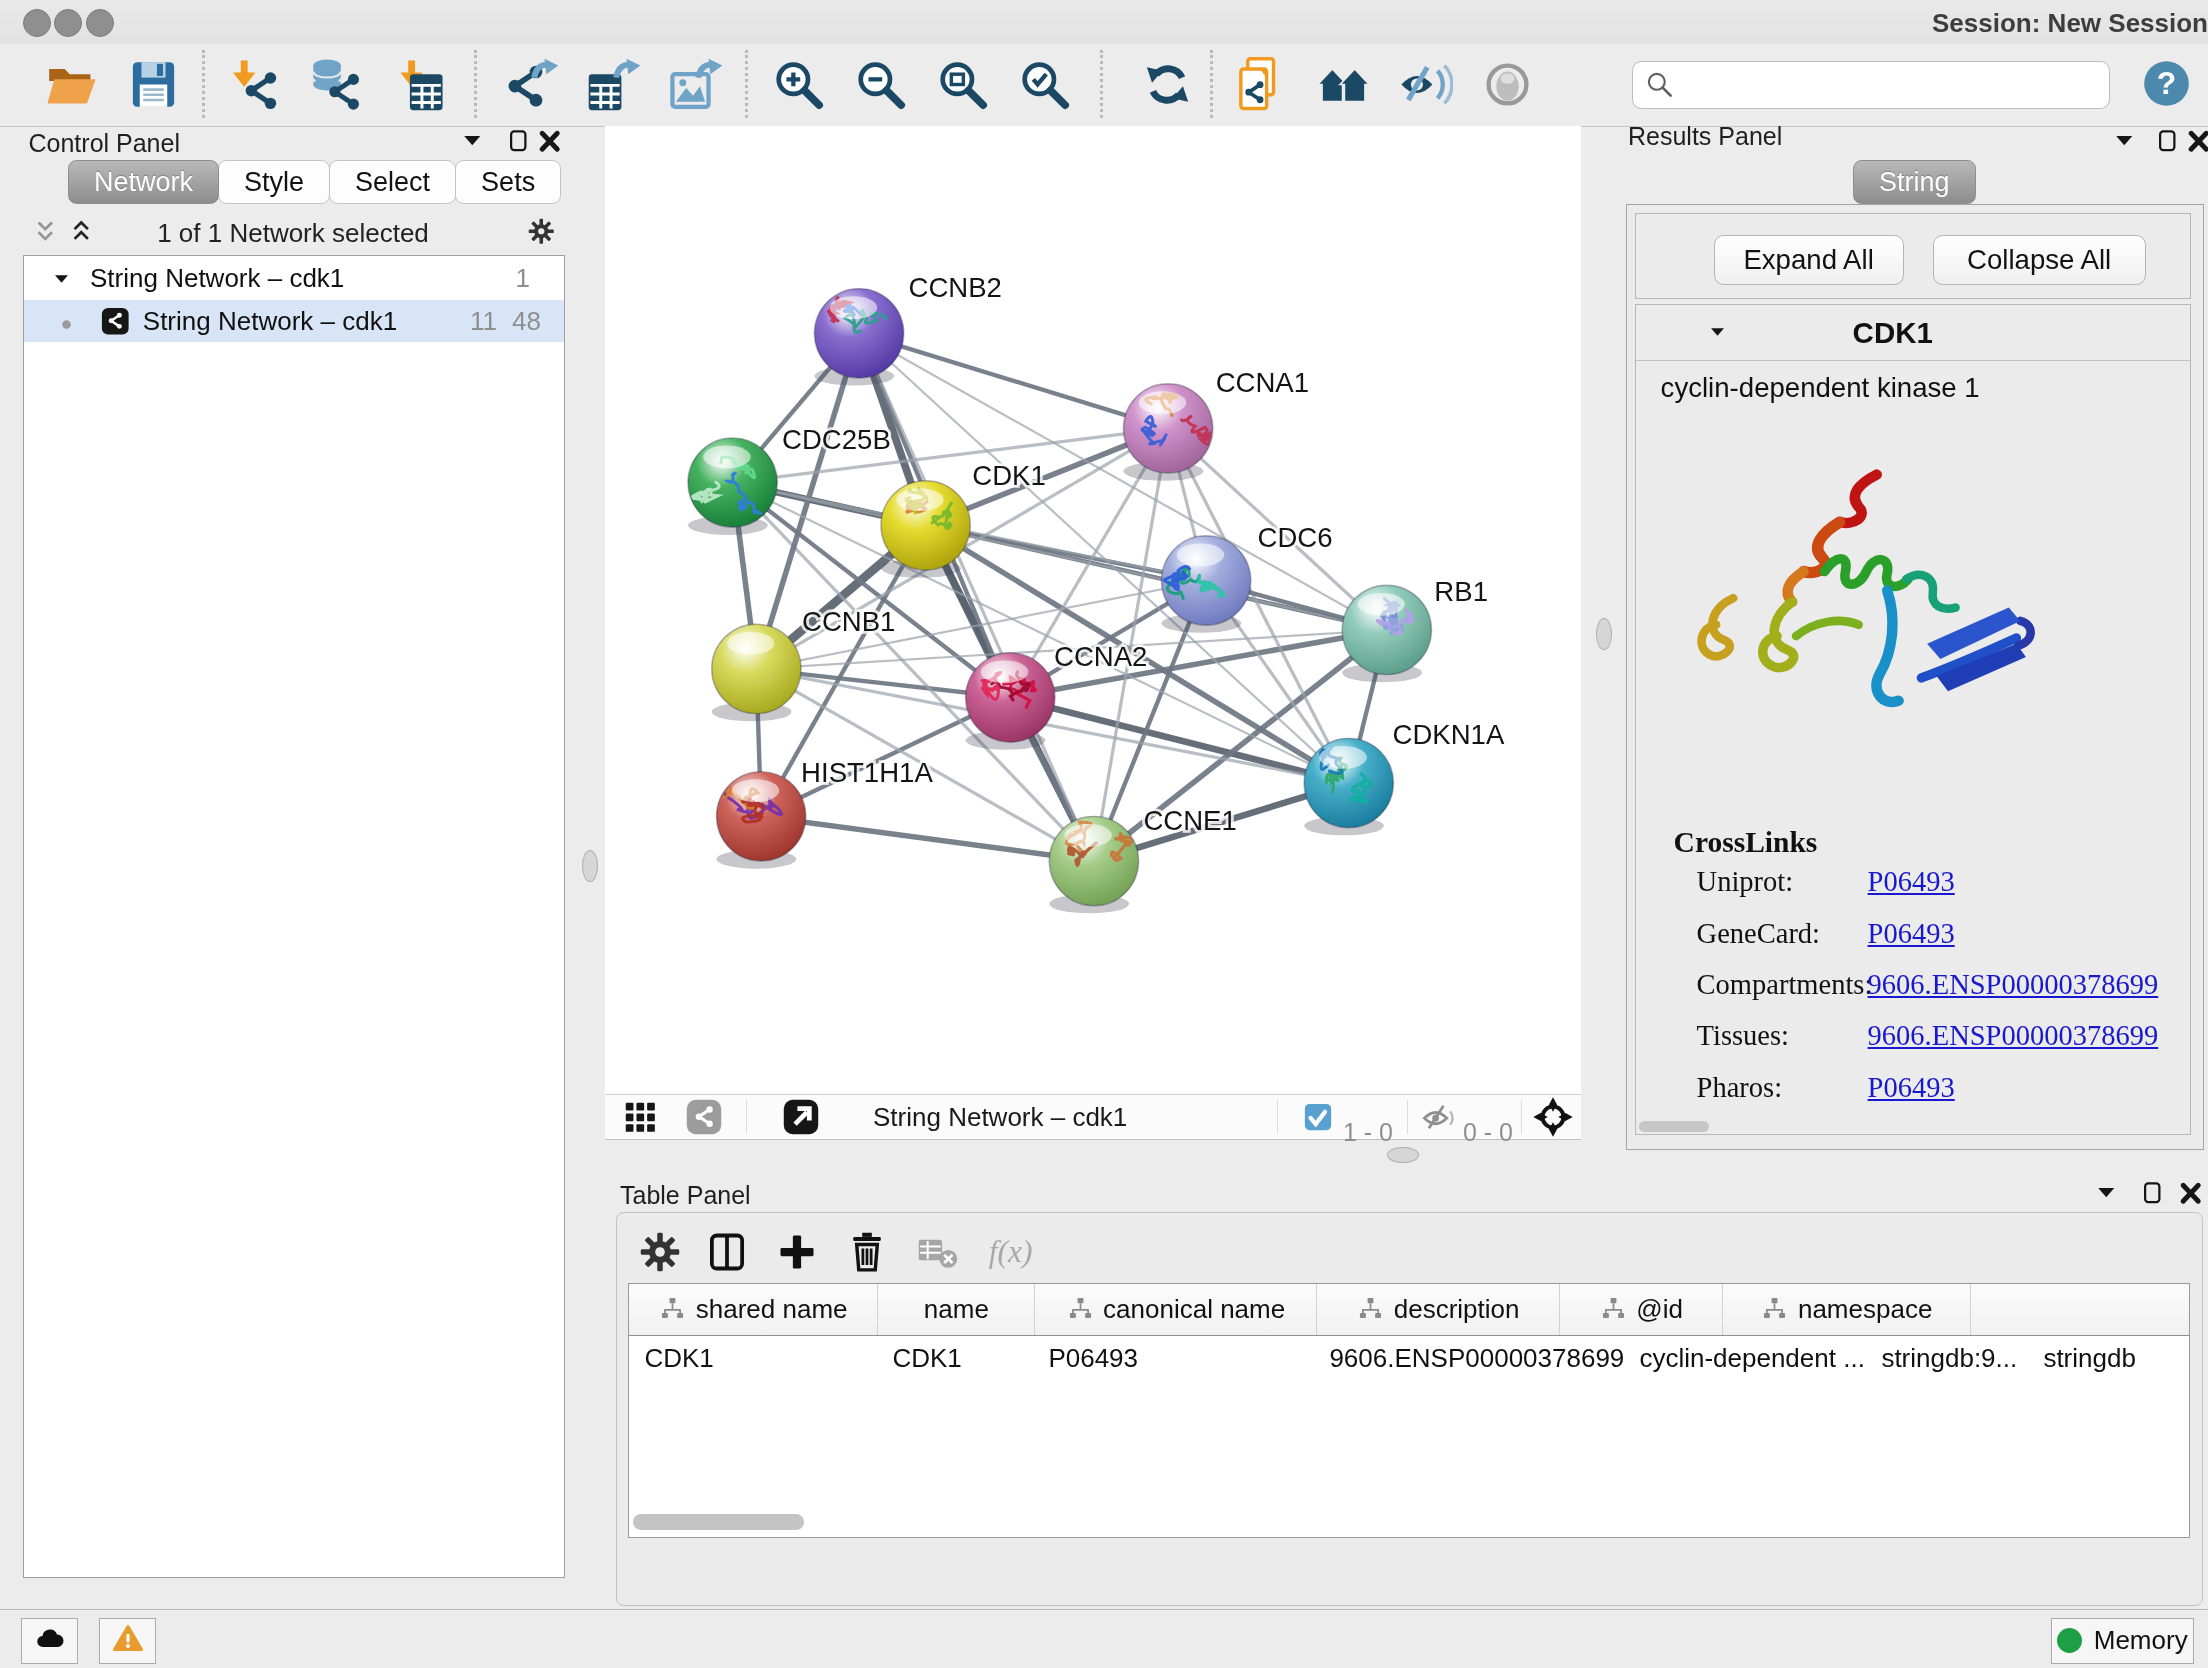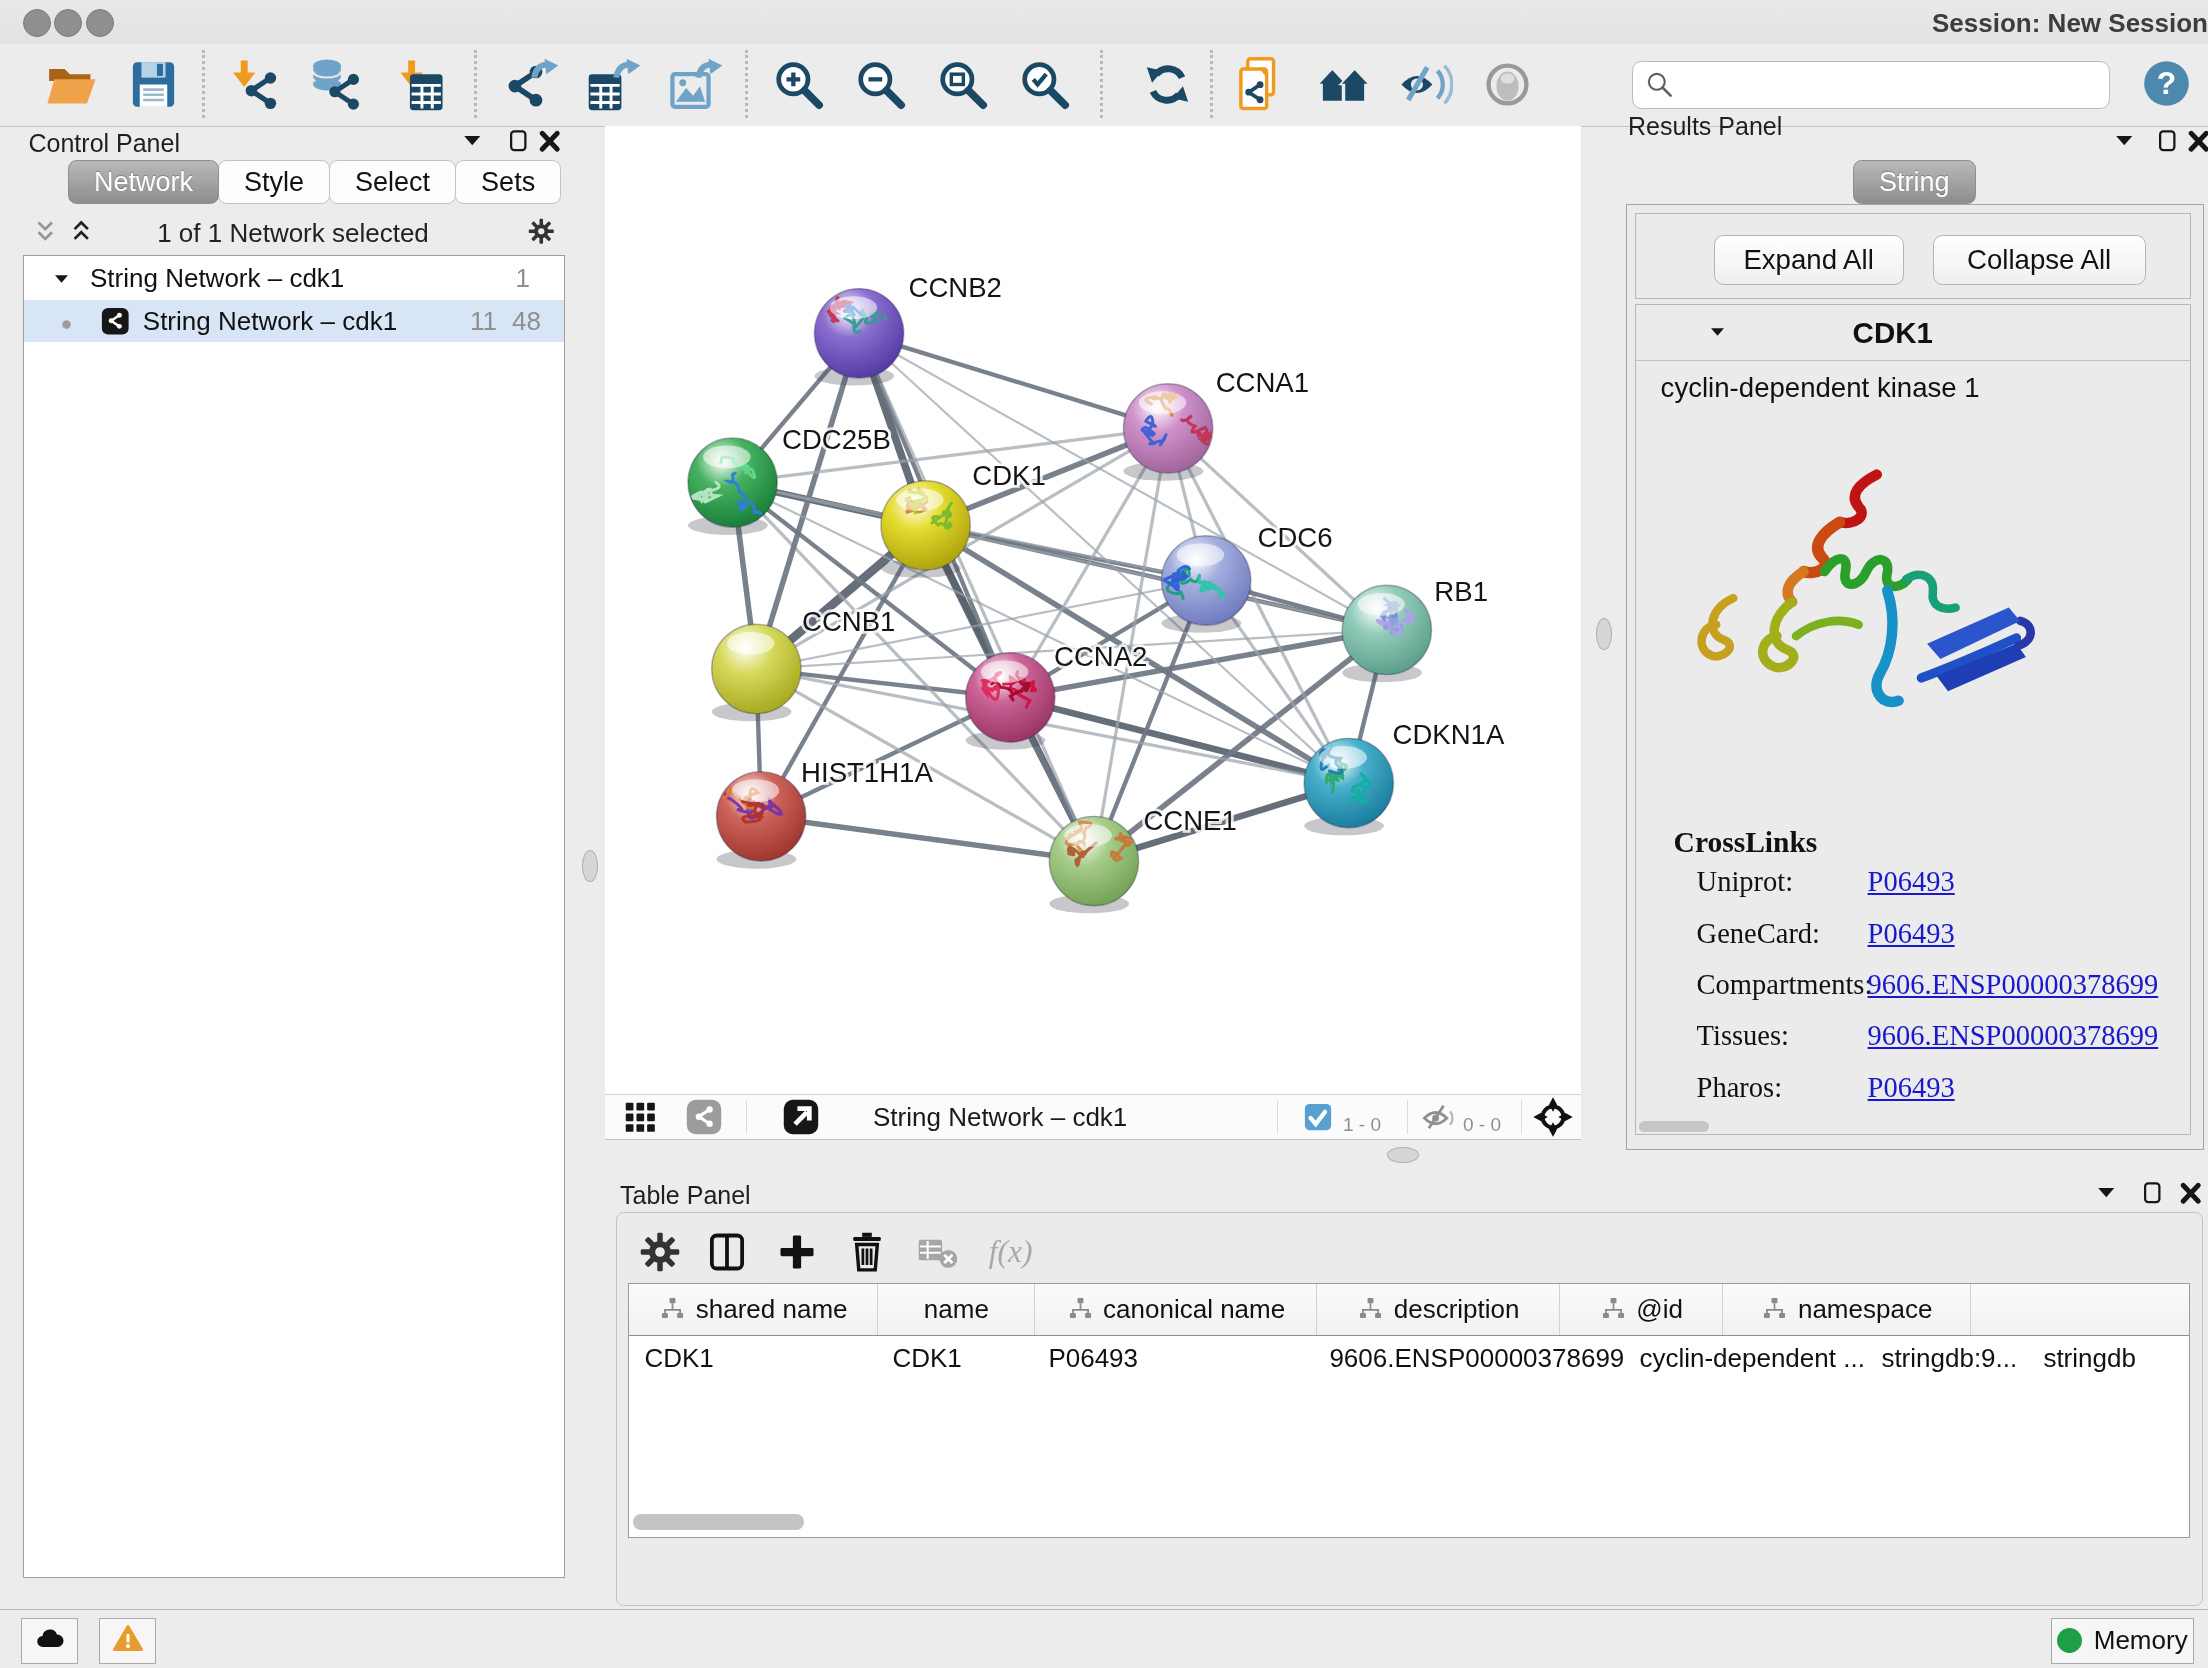--- a/index.html
+++ b/index.html
@@ -30,21 +30,21 @@
   #cp-box{left:23px;top:255px;width:540px;height:1321px;background:#fff;border:1.9px solid #9f9f9f;}
   .tree-row{position:relative;height:44px;display:flex;align-items:center;font-size:26px;color:#111;}
   .tree-row .cnt{color:#8f8f8f;}
   #cp-row2{background:#d8e5f6;height:42px;}
   
   #net-view{left:605px;top:126px;width:976px;height:968px;background:#fff;}
   #net-toolbar{left:605px;top:1094px;width:976px;height:44px;background:#fbfbfb;border-top:1px solid #d2d2d2;border-bottom:1px solid #c0c0c0;}
   #net-toolbar .nicon{position:absolute;top:2.9px;width:38px;height:38px;cursor:pointer;}
   #net-toolbar .nicon svg{width:100%;height:100%;}
   .vsep{position:absolute;top:4.8px;height:34px;width:0;border-left:1.9px solid #dcdcdc;}
-  .ncount{position:absolute;top:8px;height:44px;line-height:44px;font-size:19px;color:#8f8f8f;}
+  .ncount{position:absolute;top:15px;height:44px;line-height:44px;font-size:25px;color:#8f8f8f;}
   .handle{position:absolute;background:#d6d6d6;border:1px solid #aeaeae;border-radius:50%;}
   
   #rp-box{left:1626px;top:204px;width:576px;height:944px;background:#ebebeb;border:1.9px solid #a5a5a5;}
   #rp-sub1{position:absolute;left:7.6px;top:7.6px;width:554px;height:84px;border:1.9px solid #b7b7b7;}
   #rp-sub2{position:absolute;left:7.6px;top:99px;width:554px;height:829px;border:1.9px solid #b7b7b7;overflow:hidden;}
   .xl-row{position:absolute;font-family:"Liberation Serif",serif;font-size:28.5px;color:#111;}
   .xl-row a{color:#1818cc;text-decoration:underline;cursor:pointer;}
   
   #tp-box{left:616px;top:1212px;width:1585px;height:392px;background:#ebebeb;border:1.9px solid #c2c2c2;border-radius:7.6px;}
   .tpicon{position:absolute;top:17px;width:44px;height:44px;cursor:pointer;}
@@ -632,21 +632,21 @@
           <path d="M32 62 L38 51 L32 40 L26 51 Z" fill="#111"></path>
           <path d="M2 32 L13 26 L24 32 L13 38 Z" fill="#111"></path>
           <path d="M62 32 L51 26 L40 32 L51 38 Z" fill="#111"></path>
         </svg></span>
   </div>
 
   <span class="handle" style="left:582px;top:850px;width:14.3px;height:30px"></span>
   <span class="handle" style="left:1596px;top:618px;width:14.3px;height:30px"></span>
   <span class="handle" style="left:1387px;top:1147px;width:30px;height:14.3px"></span>
 
-  <div class="abs panel-title" style="left:1628px;top:112px">Results Panel</div>
+  <div class="abs panel-title" style="left:1628px;top:122px">Results Panel</div>
   <span class="abs winctl" style="left:2110px;top:127px"><svg viewBox="0 0 64 64">
         <path d="M14 20 L50 20 L32 41 Z" fill="#161616"></path>
       </svg></span>
   <span class="abs winctl" style="left:2153px;top:127px"><svg viewBox="0 0 64 64">
         <rect x="16" y="10" width="32" height="42" rx="7" fill="none" stroke="#161616" stroke-width="5"></rect>
       </svg></span>
   <span class="abs winctl" style="left:2184px;top:127px"><svg viewBox="0 0 64 64">
         <path d="M16 14 L50 50 M50 14 L16 50" stroke="#161616" stroke-width="11" stroke-linecap="round"></path>
       </svg></span>
   <div class="abs tab sel" style="left:1853px;top:160px">String</div>

